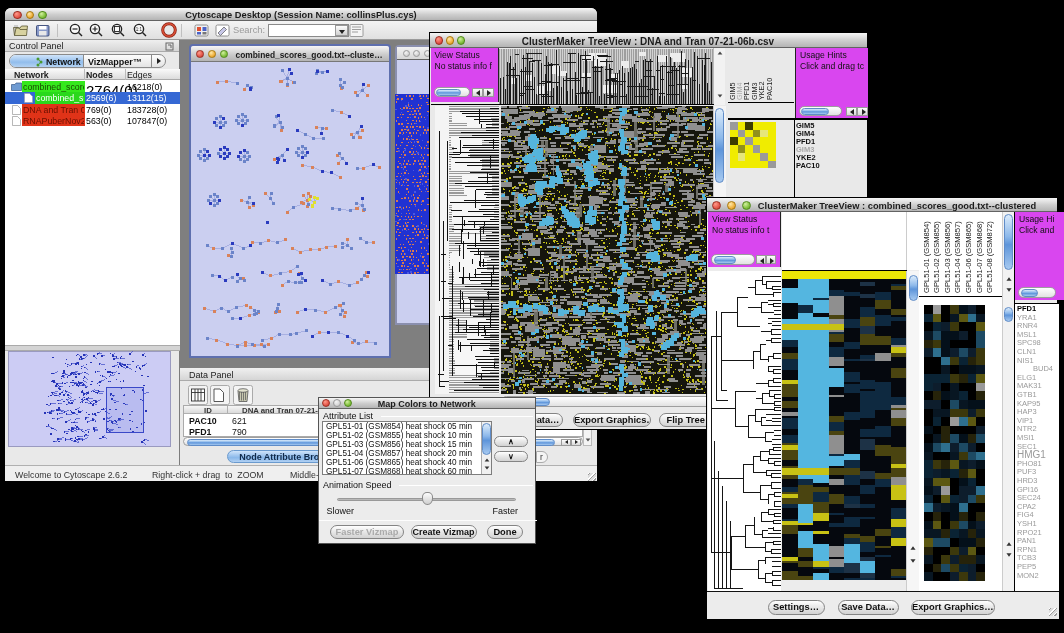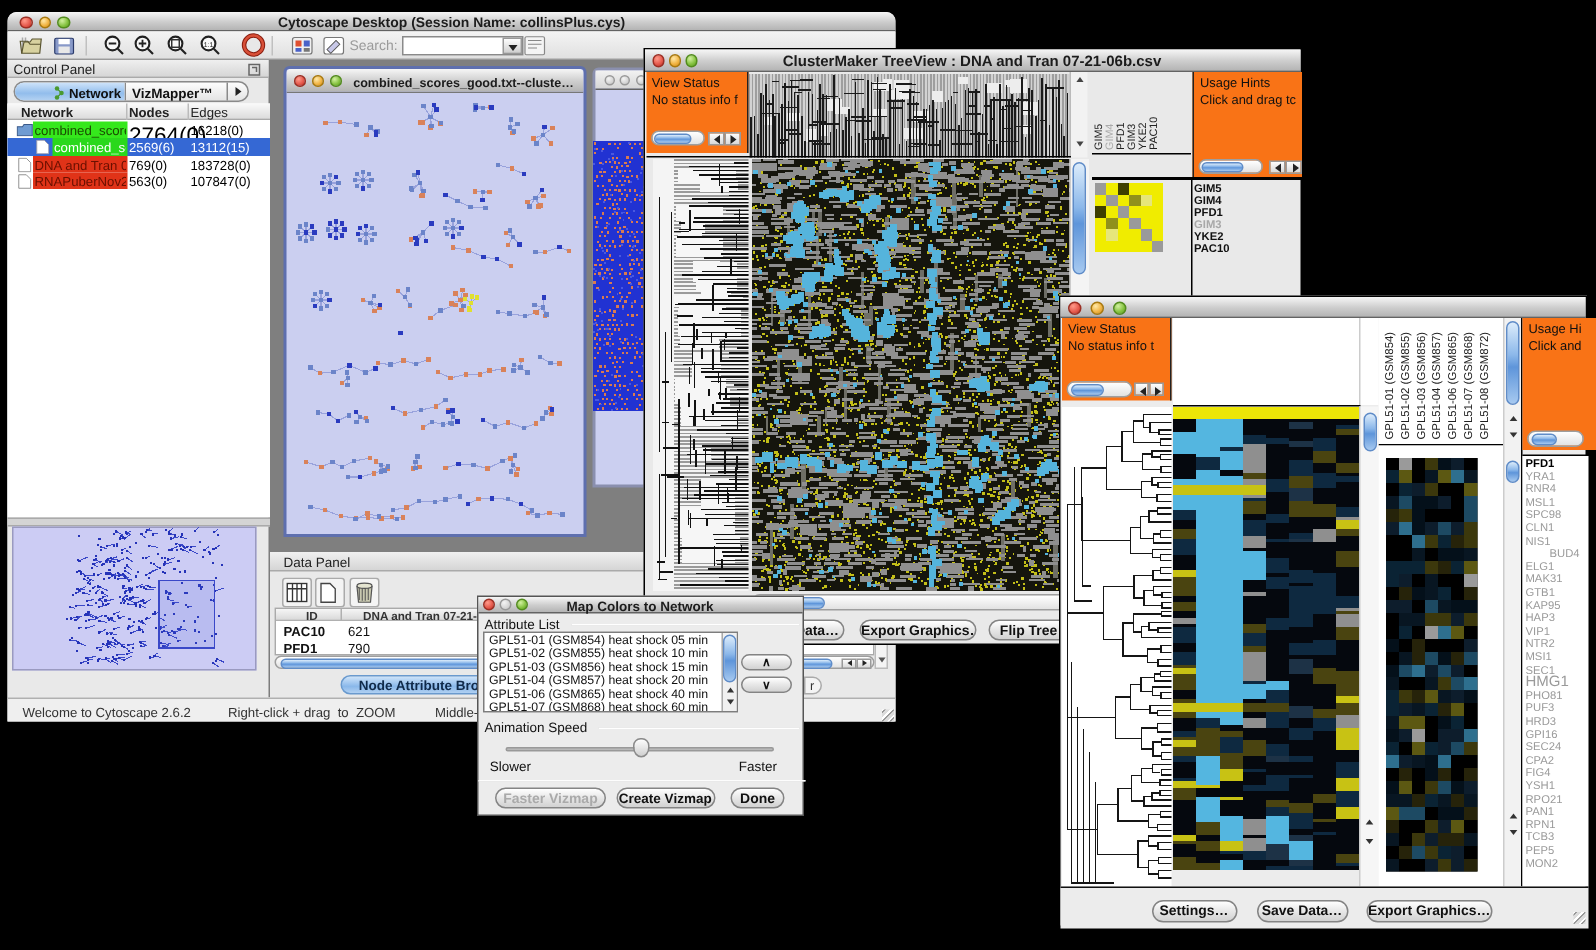--- a/index.html
+++ b/index.html
@@ -5,21 +5,21 @@
 #root{position:relative;width:1064px;height:633px;background:#000;overflow:hidden}
 .abs{position:absolute}
 .win{position:absolute;background:#ececec}
 .tbar{position:absolute;left:0;top:0;right:0;background:linear-gradient(#f6f6f6,#cdcdcd 55%,#b4b4b4);border-bottom:1px solid #636363}
 .lt{position:absolute;border-radius:50%}
 .lt.r{background:radial-gradient(circle at 35% 30%,#ff9a8a,#e4574a 60%,#b03226);border:0.5px solid #9c2f24}
 .lt.y{background:radial-gradient(circle at 35% 30%,#ffe9a8,#f0b13e 60%,#c78a1e);border:0.5px solid #a8790f}
 .lt.g{background:radial-gradient(circle at 35% 30%,#d2f0a0,#83c13e 60%,#5d9a25);border:0.5px solid #538c1e}
 .lt.i{background:radial-gradient(circle at 35% 30%,#f4f4f4,#c2c2c2);border:0.5px solid #999}
 .ttxt{position:absolute;width:100%;text-align:center;color:#1c1c1c;font-weight:bold}
-.panel{position:absolute;background:#f97316}
+.panel{position:absolute;background:#d946ef}
 .ptxt{font-size:8.6px;color:#111;line-height:10.5px;padding:2px 0 0 4px}
 .btn{position:absolute;background:linear-gradient(#fff,#e9e9e9 45%,#d2d2d2);border:1px solid #848484;border-radius:8px;text-align:center;font-weight:bold;color:#111;white-space:nowrap;overflow:hidden}
 .strack{position:absolute;background:linear-gradient(#fff,#e2e2e2);border:1px solid #9e9e9e;border-radius:6px}
 .bpill{position:absolute;background:linear-gradient(#dcecfb,#8cb8ea 40%,#5e95da 55%,#a6c9f0);border:1px solid #5f8cc8;border-radius:5px}
 .arrbox{position:absolute;background:linear-gradient(#fdfdfd,#d8d8d8);border:1px solid #9a9a9a}
 .tri-l{width:0;height:0;border-top:3px solid transparent;border-bottom:3px solid transparent;border-right:4.5px solid #222;position:absolute}
 .tri-r{width:0;height:0;border-top:3px solid transparent;border-bottom:3px solid transparent;border-left:4.5px solid #222;position:absolute}
 .tri-u{width:0;height:0;border-left:3px solid transparent;border-right:3px solid transparent;border-bottom:4.5px solid #222;position:absolute}
 .tri-d{width:0;height:0;border-left:3px solid transparent;border-right:3px solid transparent;border-top:4.5px solid #222;position:absolute}
 .blk{position:absolute;background:#000}
@@ -356,20 +356,21 @@
   <div class="btn" style="left:73px;top:380px;width:60px;height:14px;font-size:9.3px;line-height:13px">Save Data…</div>
   <div class="btn" style="left:143.5px;top:380px;width:78px;height:14px;font-size:9.3px;line-height:13px">Export Graphics…</div>
   <div class="btn" style="left:229.5px;top:380px;width:72px;height:14px;font-size:9.3px;line-height:13px">Flip Tree N…</div>
 </div>
 
 <div class="win" style="left:706px;top:197px;width:352px;height:421px;border:1px solid #000;background:#ececec;z-index:3">
   <div class="tbar" style="height:14px">
     <div class="lt r" style="left:5px;top:2.5px;width:9px;height:9px"></div>
     <div class="lt y" style="left:20px;top:2.5px;width:9px;height:9px"></div>
     <div class="lt g" style="left:35px;top:2.5px;width:9px;height:9px"></div>
+    <div class="ttxt" style="top:2.5px;font-size:9.3px;left:50px;width:280px;white-space:nowrap">ClusterMaker TreeView : combined_scores_good.txt--clustered</div>
   </div>
   <div class="panel" style="left:1px;top:14px;width:73px;height:54.5px;border-right:1.5px solid #222">
     <div class="ptxt">View Status<br>No status info t</div>
     <div class="strack" style="left:3px;top:42px;width:44px;height:11px">
           <div class="bpill" style="left:1.5px;top:1px;width:22px;height:8px"></div>
         </div>
     <div class="arrbox" style="left:48px;top:43px;width:10px;height:9px">
           <div class="tri-l" style="left:2.5px;top:1.5px"></div>
         </div>
     <div class="arrbox" style="left:58px;top:43px;width:10px;height:9px">

